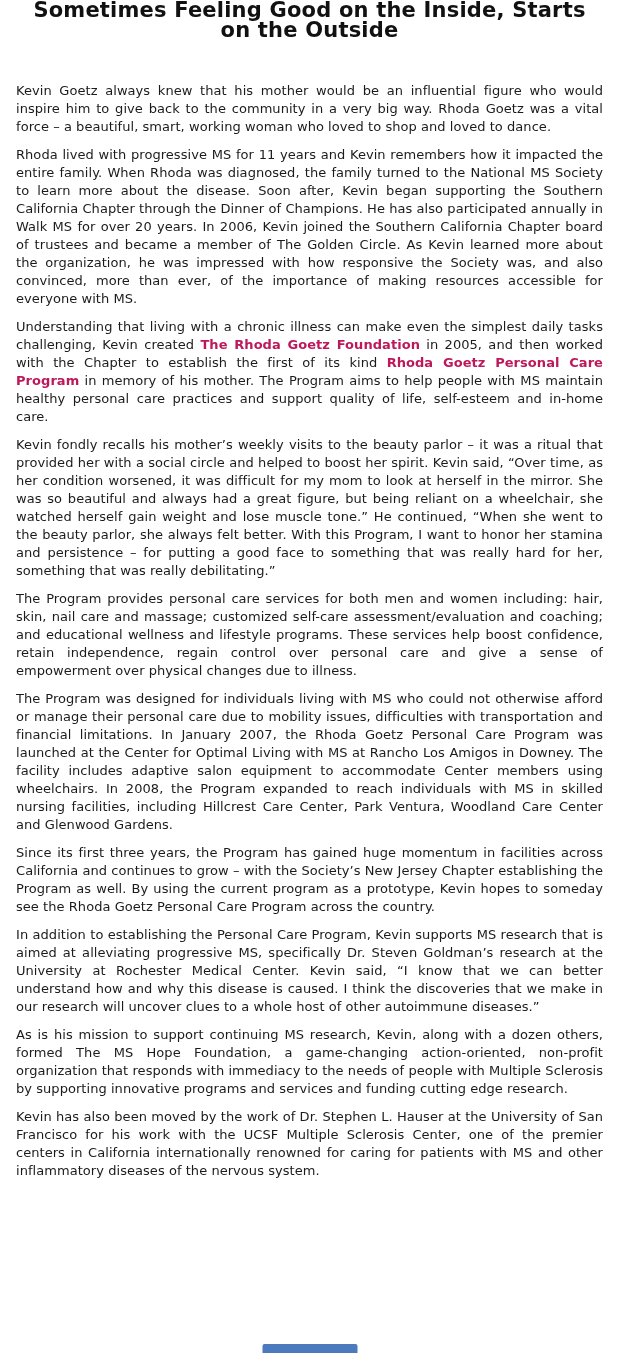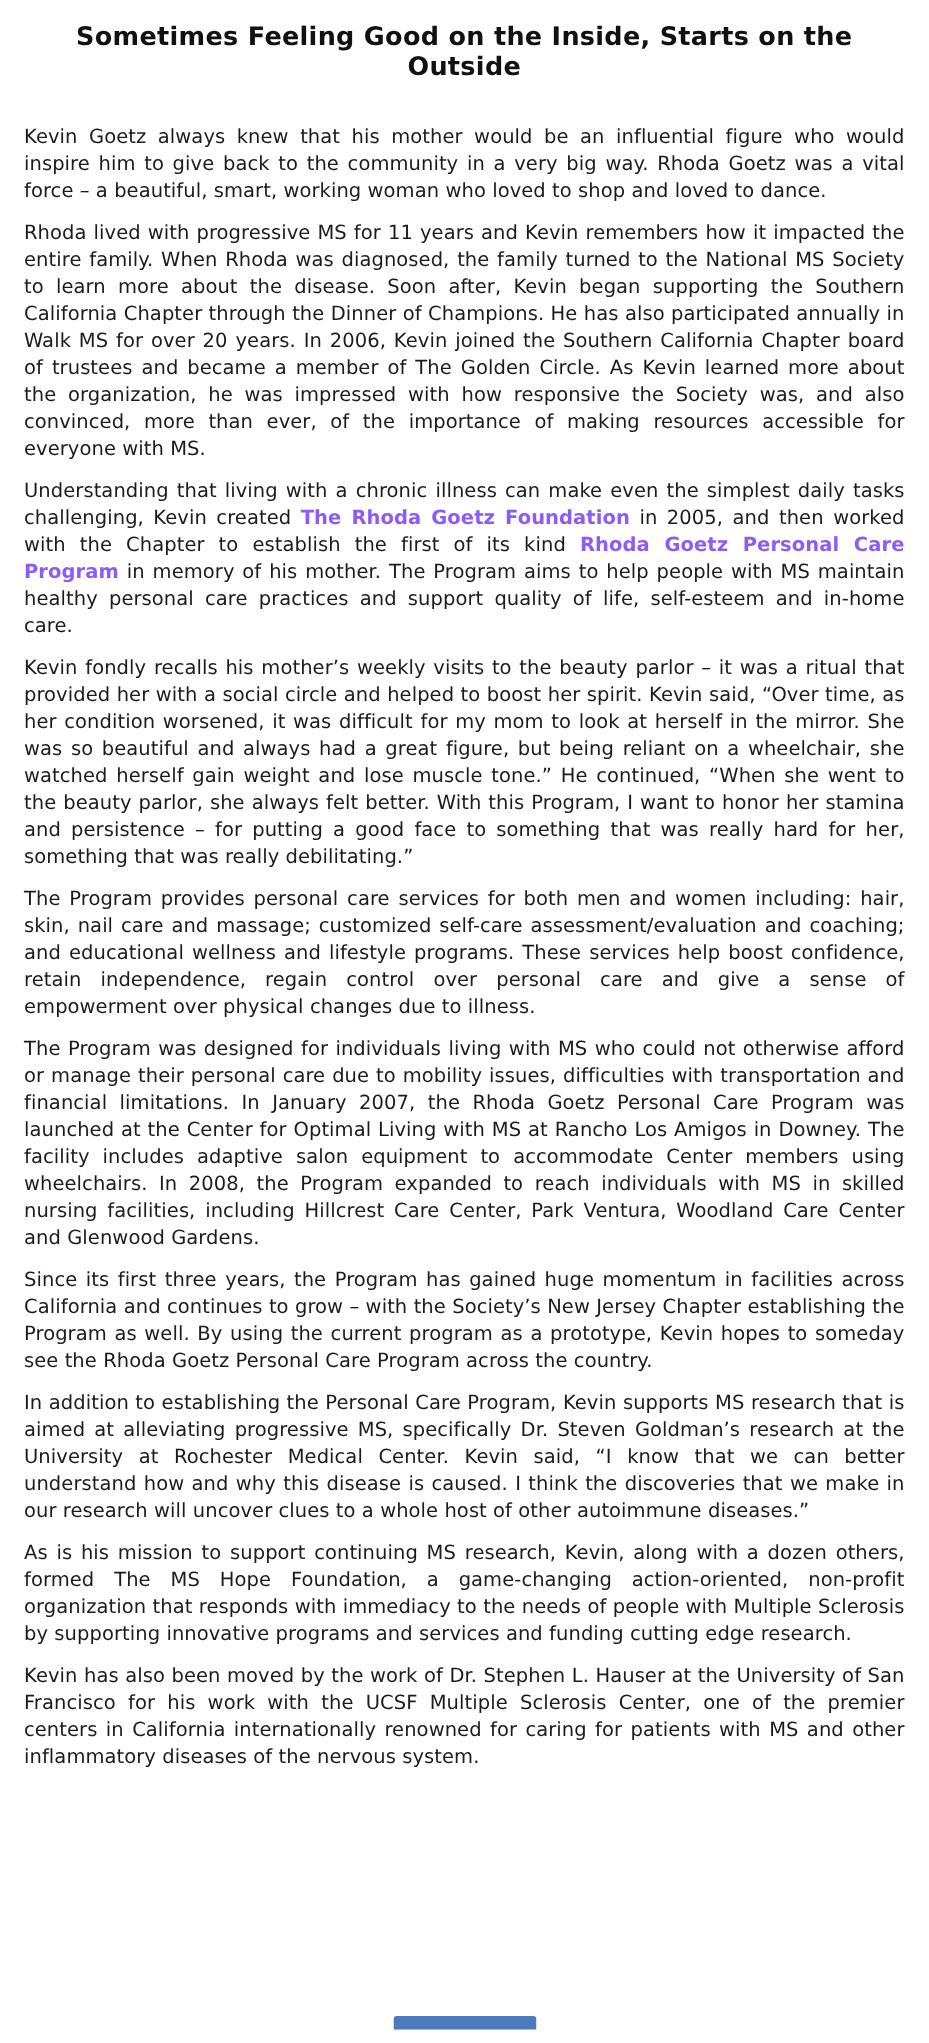--- a/index.html
+++ b/index.html
@@ -14,42 +14,41 @@
     background: #ffffff;
     overflow: hidden;
     font-family: "DejaVu Sans", sans-serif;
     color: #1b1b1b;
   }
   .content {
     padding: 0 16px;
   }
   h1.title {
     margin: 0;
-    padding-top: 15px;
-    font-size: 17px;
+    font-size: 21px;
     line-height: 20px;
     font-weight: 700;
     text-align: center;
     letter-spacing: 0.2px;
     color: #111111;
   }
   main.article-body {
-    margin-top: 28px;
+    margin-top: 42px;
   }
   main.article-body p {
     margin: 0 0 10px 0;
     font-size: 13px;
     line-height: 18px;
     text-align: justify;
     letter-spacing: 0.05px;
     color: #1b1b1b;
   }
   main.article-body p b {
     font-weight: 700;
-    color: #8b5cf6;
+    color: #be185d;
   }
   .bottom-banner-partial {
     position: absolute;
     top: 1344px;
     left: 50%;
     transform: translateX(-50%);
     width: 95px;
     height: 9px;
     border-radius: 2px 2px 0 0;
   }

